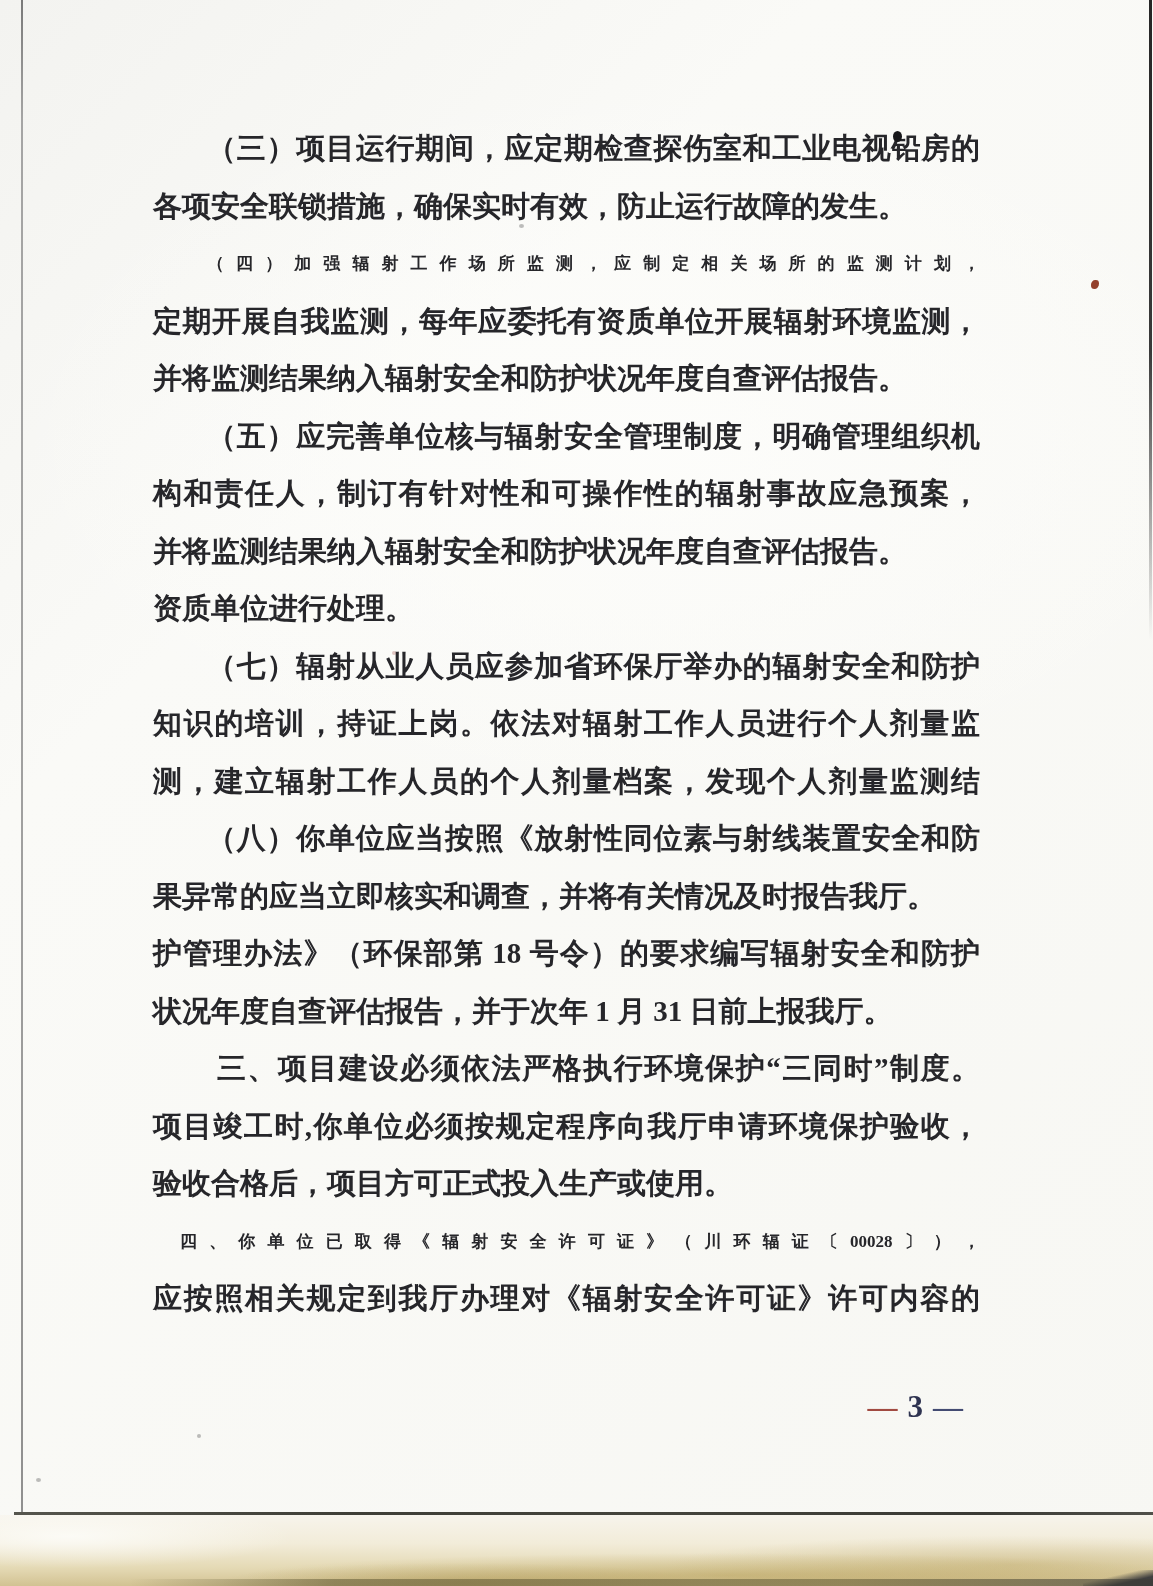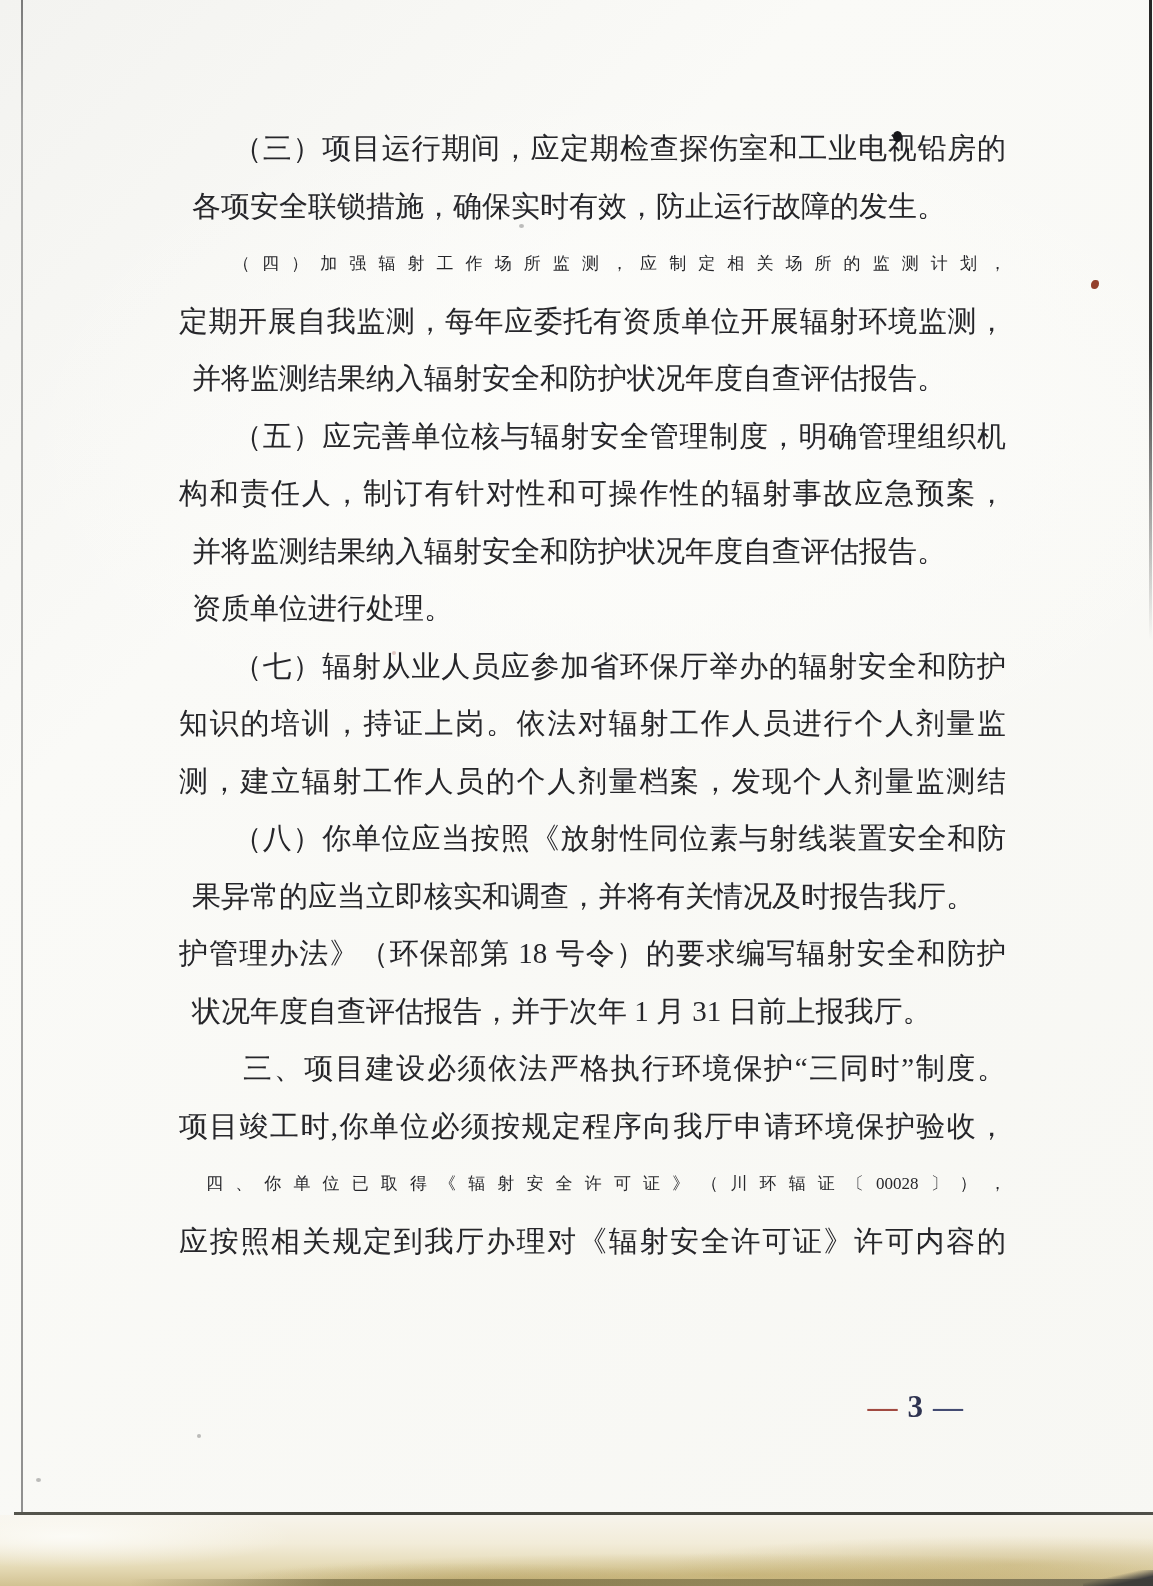--- a/index.html
+++ b/index.html
@@ -38,28 +38,28 @@
   .scanner-bed::after{
     content:"";position:absolute;left:130px;right:0;bottom:0;height:7px;
     background:linear-gradient(90deg, rgba(80,75,45,0) 0%, rgba(95,88,52,.55) 20%, rgba(90,84,50,.5) 70%, rgba(60,60,55,.6) 100%);
   }
   .corner-shadow{
     position:absolute;right:0;bottom:0;width:70px;height:16px;
     background:linear-gradient(to top left,#3f3f3f 30%,rgba(63,63,63,0) 60%);
   }
   
   .doc-body{
-    position:absolute;left:179px;top:120px;width:827px;
-    color:#26262a;font-weight:400;
+    position:absolute;left:153px;top:120px;width:827px;
+    color:#26262a;font-weight:700;
   }
   .line{
     font-size:29px;line-height:57.5px;height:57.5px;
     text-align:justify;text-align-last:justify;text-justify:inter-character;
   }
-  .line.end{text-align-last:left;margin-left:13px;}
+  .line.end{text-align-last:left;}
   .line.ind-a{padding-left:54px;}
   .line.ind-b{padding-left:64px;}
   .line.ind-c{padding-left:27px;}
   .line.tight{font-size:17px;}
   
   .page-number{
     position:absolute;top:1390px;right:190px;
     display:flex;align-items:center;gap:10px;
     font-size:30px;font-weight:600;line-height:34px;
   }
@@ -95,20 +95,21 @@
       <div class="line end">资质单位进行处理。</div>
       <div class="line ind-a">（七）辐射从业人员应参加省环保厅举办的辐射安全和防护</div>
       <div class="line">知识的培训，持证上岗。依法对辐射工作人员进行个人剂量监</div>
       <div class="line">测，建立辐射工作人员的个人剂量档案，发现个人剂量监测结</div>
       <div class="line ind-a">（八）你单位应当按照《放射性同位素与射线装置安全和防</div>
       <div class="line end">果异常的应当立即核实和调查，并将有关情况及时报告我厅。</div>
       <div class="line">护管理办法》（环保部第 18 号令）的要求编写辐射安全和防护</div>
       <div class="line end">状况年度自查评估报告，并于次年 1 月 31 日前上报我厅。</div>
       <div class="line ind-b">三、项目建设必须依法严格执行环境保护“三同时”制度。</div>
       <div class="line">项目竣工时,你单位必须按规定程序向我厅申请环境保护验收，</div>
+      <div class="line end">验收合格后，项目方可正式投入生产或使用。</div>
       <div class="line ind-c tight">四、你单位已取得《辐射安全许可证》（川环辐证〔00028〕），</div>
       <div class="line">应按照相关规定到我厅办理对《辐射安全许可证》许可内容的</div>
     </div>
 
   <div class="page-number">
     <span class="dash-l">—</span>
     <span class="num">3</span>
     <span class="dash-r">—</span>
   </div>
 

